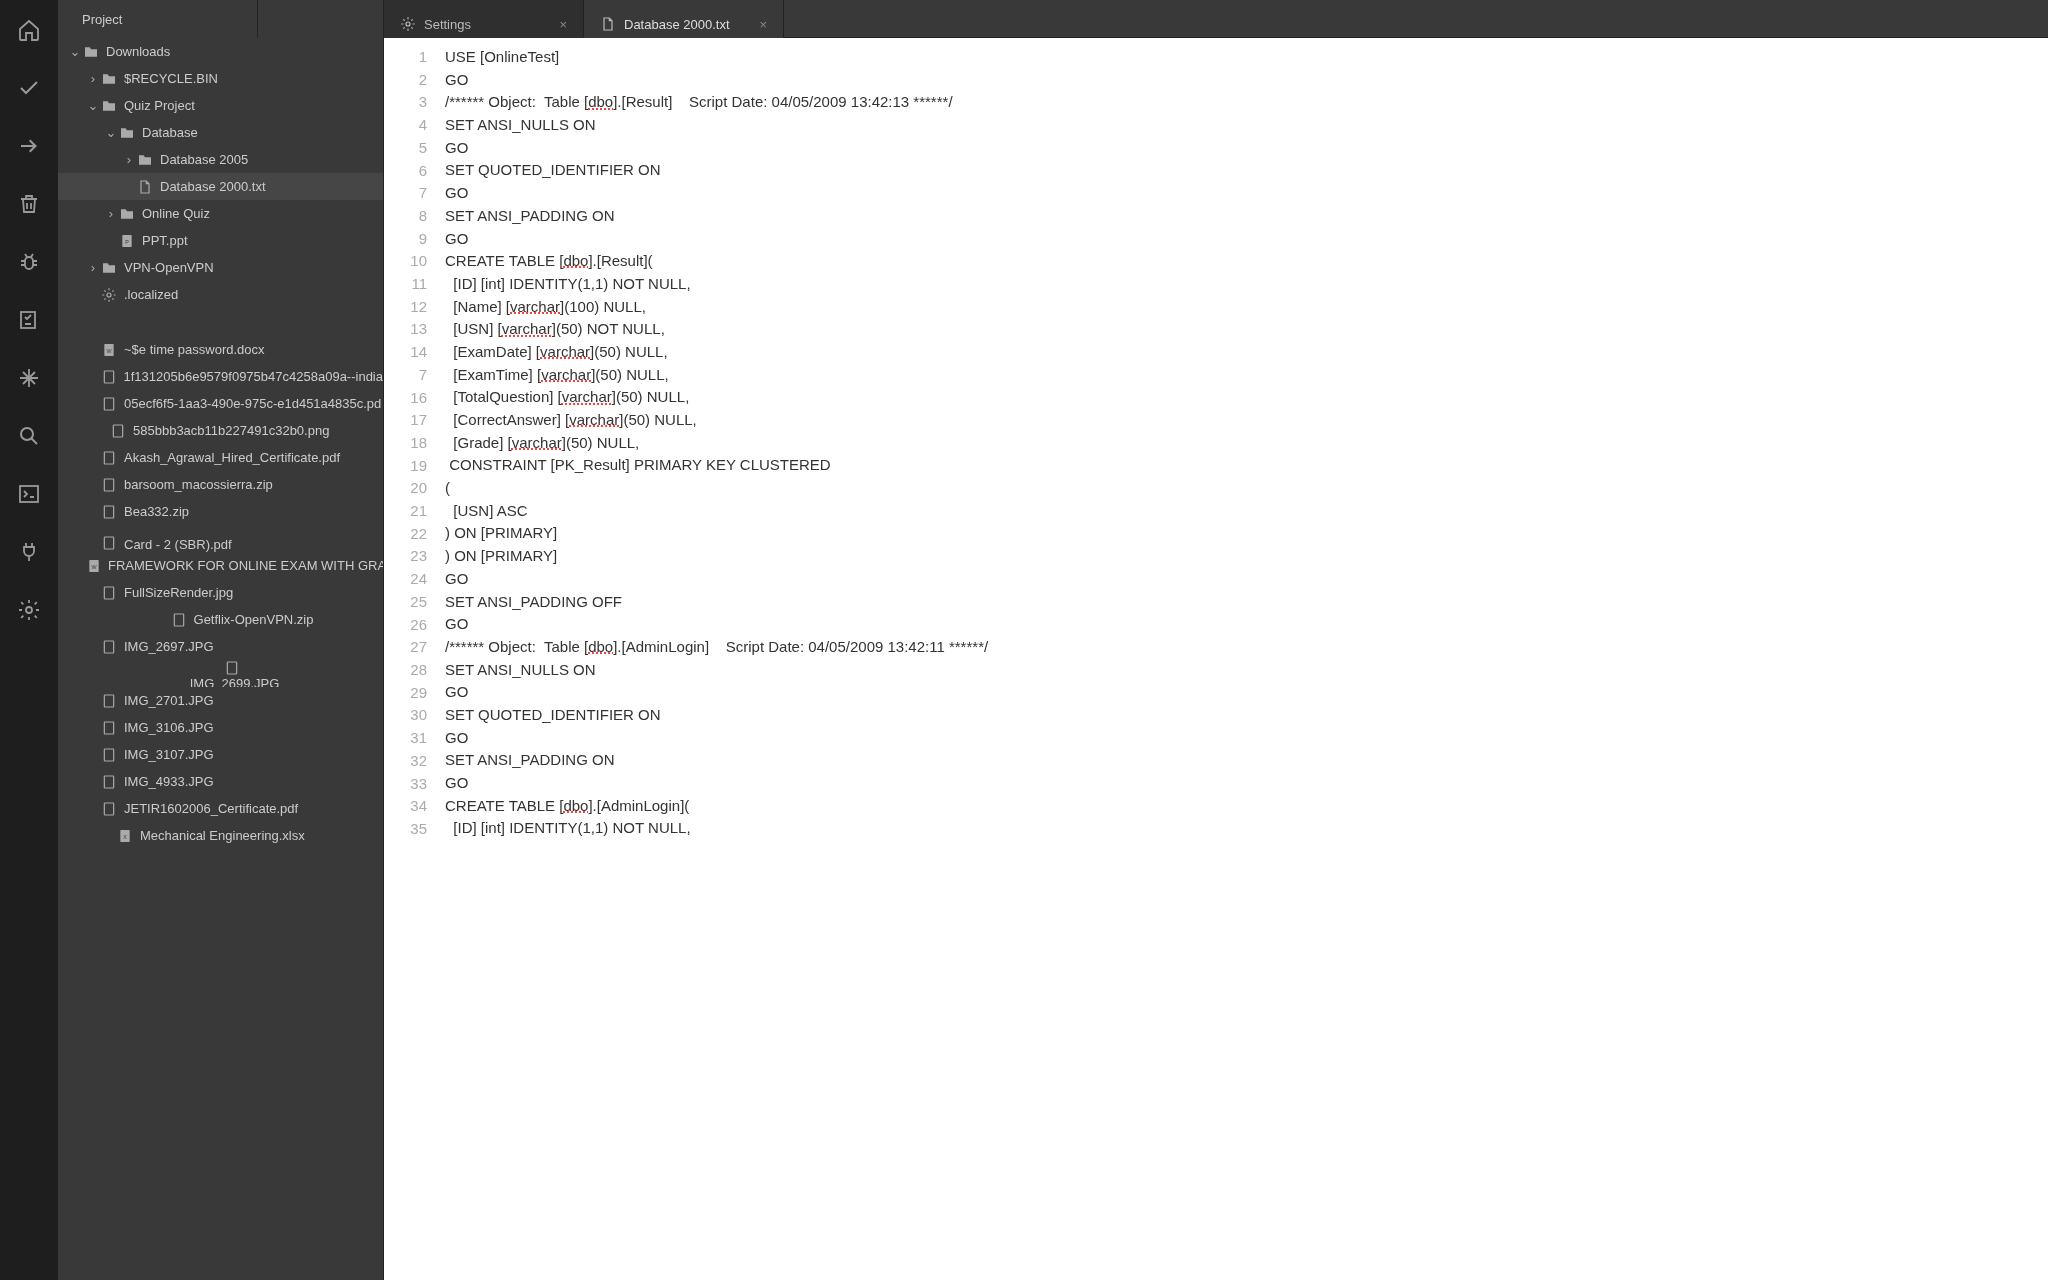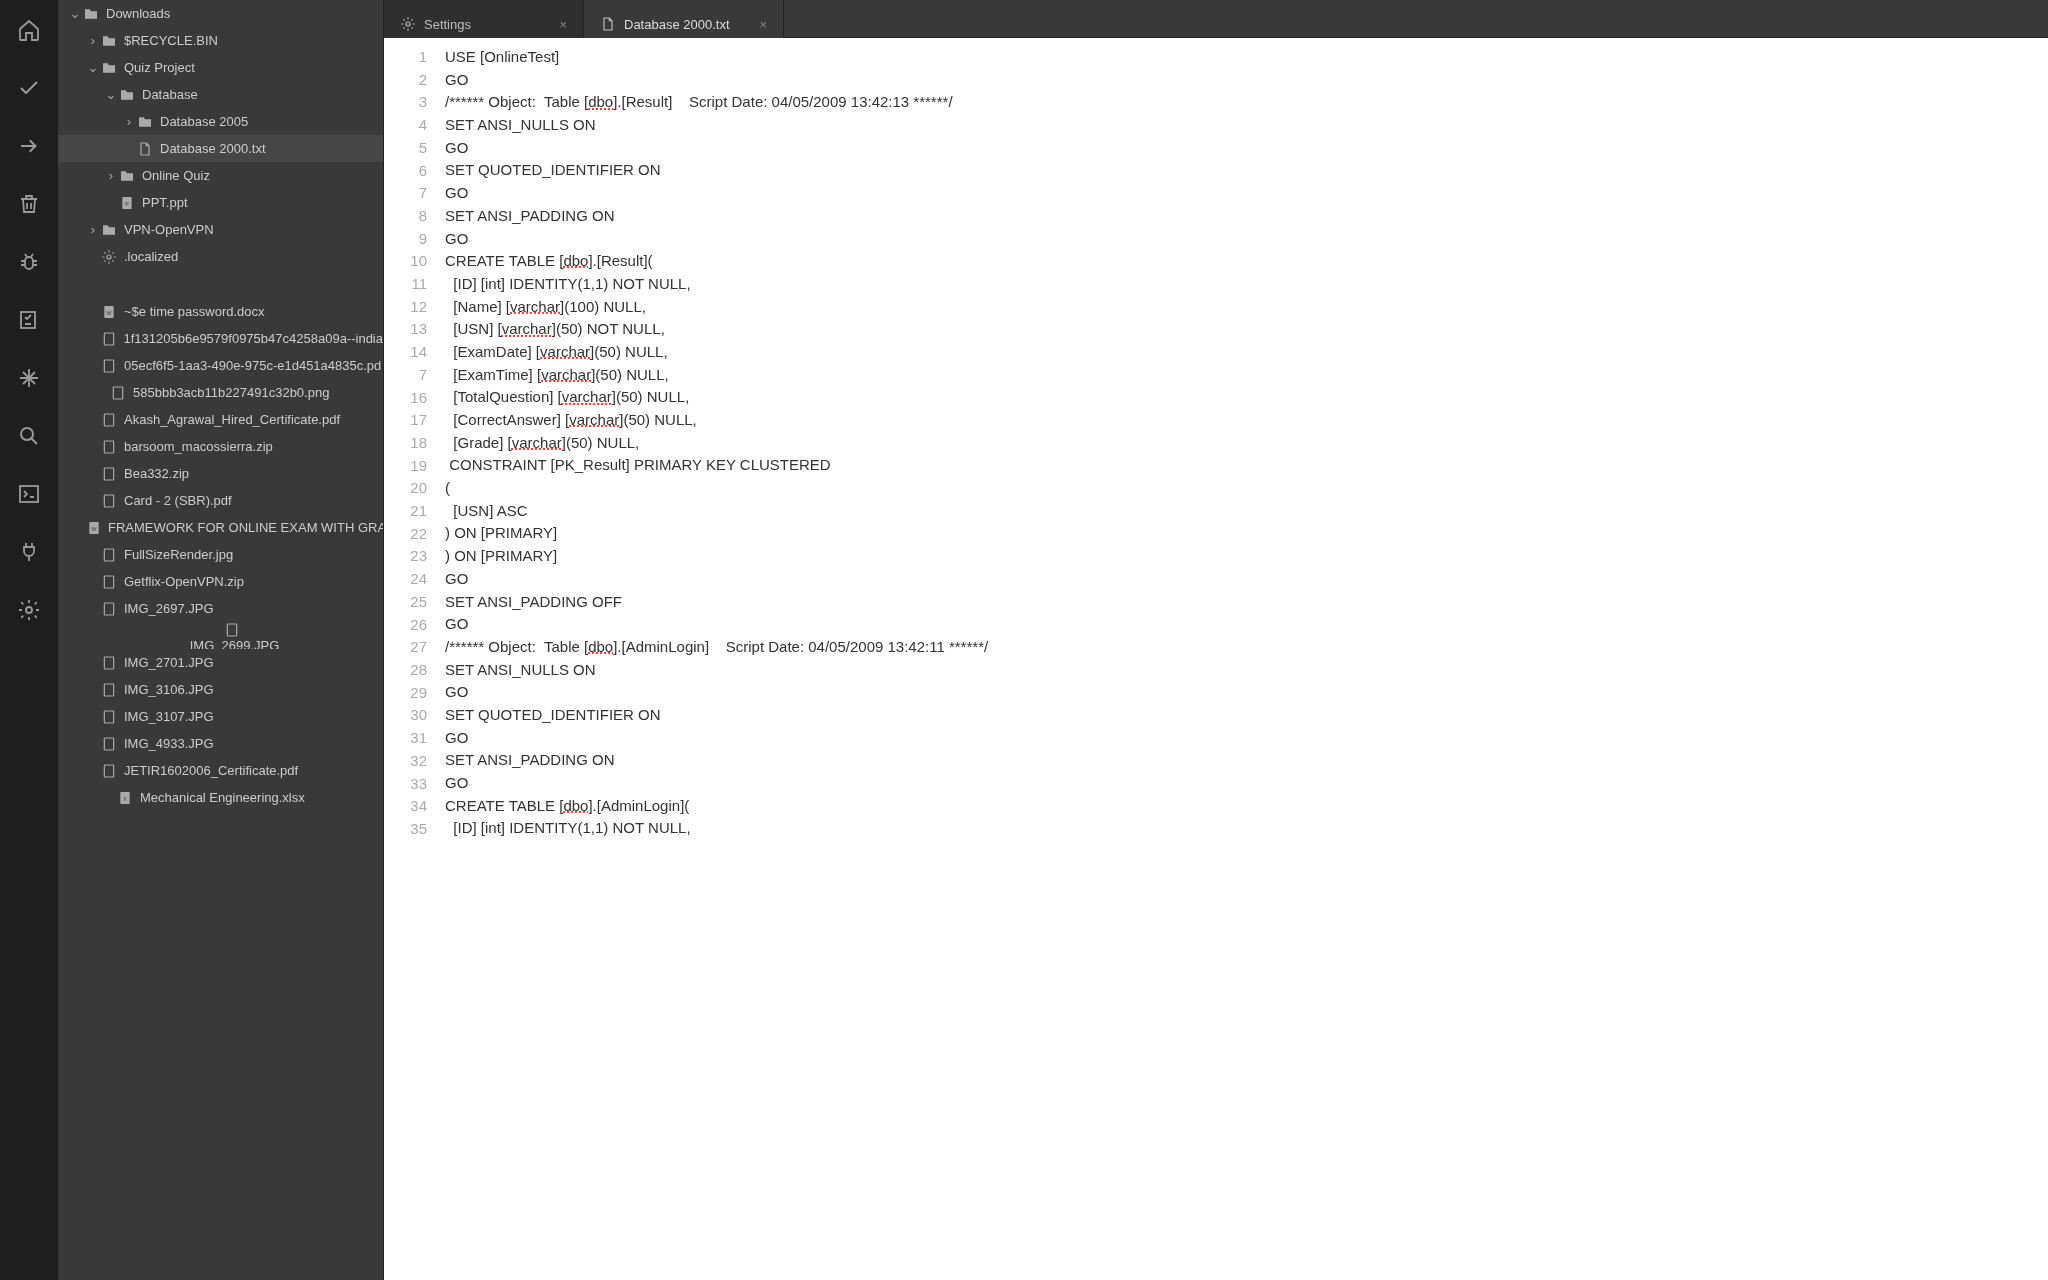--- a/index.html
+++ b/index.html
@@ -89,20 +89,23 @@
       </span>
     <span class="ic">
         <svg viewBox="0 0 24 24" fill="none" stroke="currentColor" stroke-width="1.8">
           <circle cx="12" cy="12" r="3"></circle>
           <path d="M12 2v3M12 19v3M4.2 4.2l2.1 2.1M17.7 17.7l2.1 2.1M2 12h3M19 12h3M4.2 19.8l2.1-2.1M17.7 6.3l2.1-2.1"></path>
         </svg>
       </span>
   </div>
 
   <div class="sidebar">
+    <div class="side-tab">
+      <div class="side-tab-title">Project</div>
+    </div>
     <div class="tree" id="tree">
         <div class="tree-row" style="padding-left: 10px;">
           <span class="tw">⌄</span>
           <span class="fic">
             <svg viewBox="0 0 24 24" fill="currentColor">
               <path d="M3 5h7l2 3h9v11H3z"></path>
             </svg>
           </span>
           <span>Downloads</span>
         </div>
@@ -247,21 +250,21 @@
         </div>
         <div class="tree-row" style="padding-left: 28px;">
           <span class="tw"></span>
           <span class="fic">
             <svg viewBox="0 0 24 24" fill="none" stroke="currentColor" stroke-width="1.8">
               <rect x="5" y="3" width="14" height="18" rx="1"></rect>
             </svg>
           </span>
           <span>Bea332.zip</span>
         </div>
-        <div class="tree-row" style="padding-left: 28px;">
+        <div class="tree-row" style="padding-left: 28px; align-items: flex-end;">
           <span class="tw"></span>
           <span class="fic">
             <svg viewBox="0 0 24 24" fill="none" stroke="currentColor" stroke-width="1.8">
               <rect x="5" y="3" width="14" height="18" rx="1"></rect>
             </svg>
           </span>
           <span>Card - 2 (SBR).pdf</span>
         </div>
         <div class="tree-row" style="padding-left: 28px;">
           <span class="tw"></span>
@@ -275,21 +278,21 @@
         </div>
         <div class="tree-row" style="padding-left: 28px;">
           <span class="tw"></span>
           <span class="fic">
             <svg viewBox="0 0 24 24" fill="none" stroke="currentColor" stroke-width="1.8">
               <rect x="5" y="3" width="14" height="18" rx="1"></rect>
             </svg>
           </span>
           <span>FullSizeRender.jpg</span>
         </div>
-        <div class="tree-row" style="padding-left: 28px;">
+        <div class="tree-row" style="padding-left: 28px; justify-content: center;">
           <span class="tw"></span>
           <span class="fic">
             <svg viewBox="0 0 24 24" fill="none" stroke="currentColor" stroke-width="1.8">
               <rect x="5" y="3" width="14" height="18" rx="1"></rect>
             </svg>
           </span>
           <span>Getflix-OpenVPN.zip</span>
         </div>
         <div class="tree-row" style="padding-left: 28px;">
           <span class="tw"></span>

